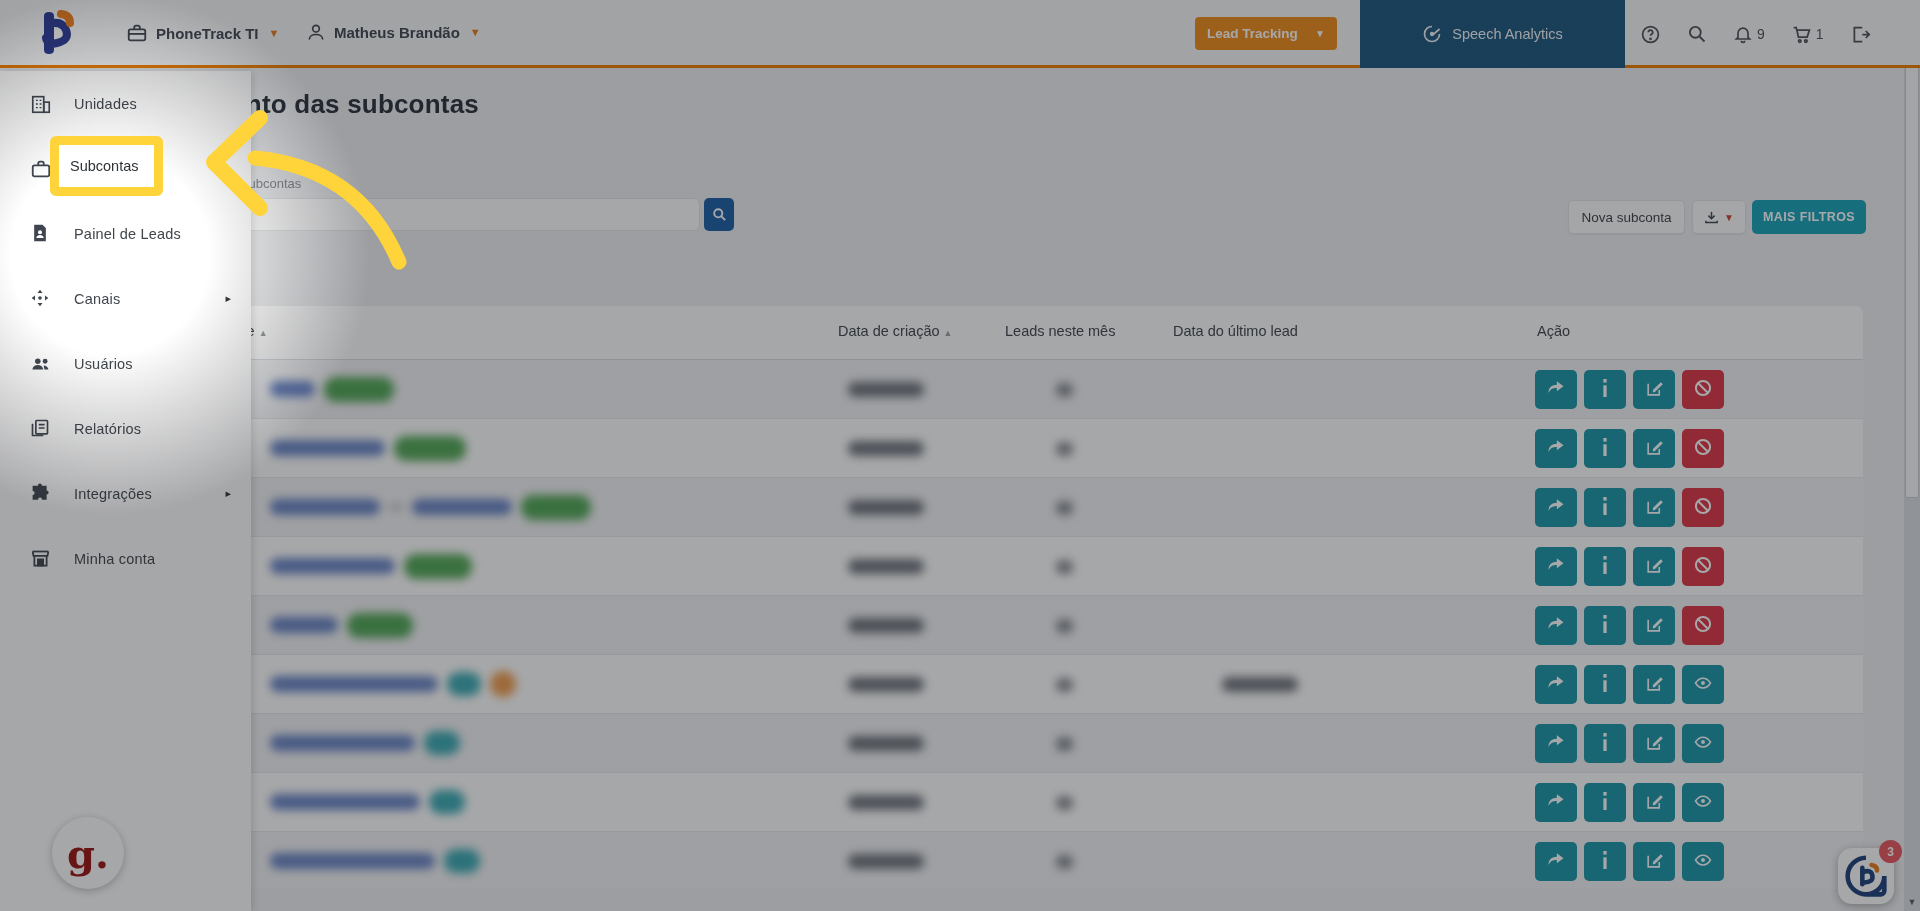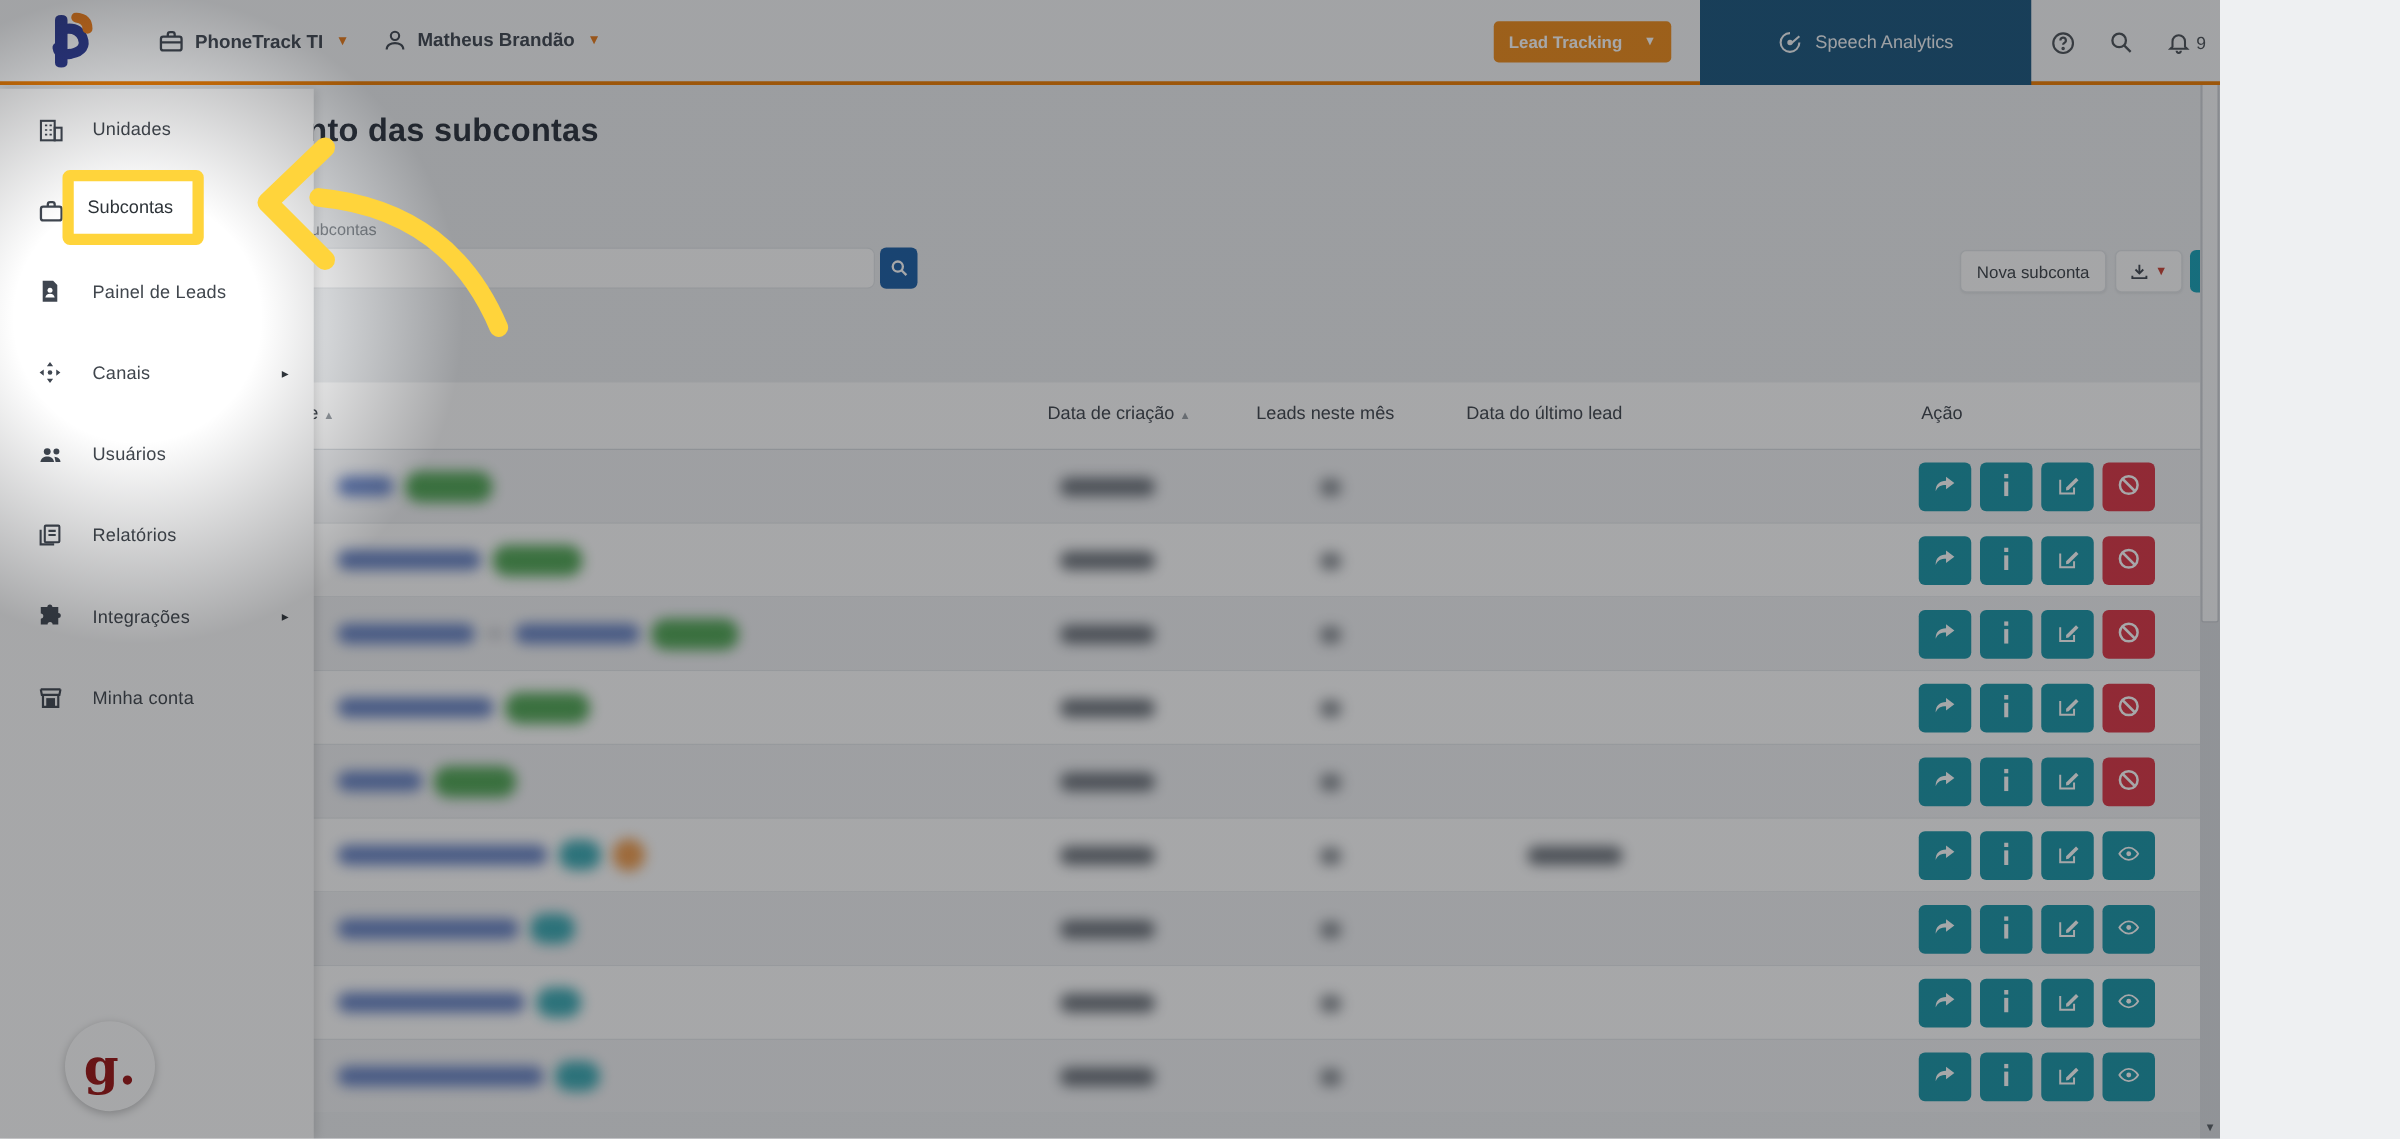--- a/index.html
+++ b/index.html
@@ -1,17 +1,17 @@
 <!DOCTYPE html>
 <html><head>
 <meta charset="utf-8">
 <style>
   * { margin:0; padding:0; box-sizing:border-box; }
   html,body { width:1920px; height:911px; overflow:hidden; font-family:"Liberation Sans","DejaVu Sans",sans-serif; background:#eef0f2; }
-  .stage { position:relative; width:1776px; height:911px; overflow:hidden; }
+  .stage { position:relative; width:1920px; height:911px; overflow:hidden; }
 
   
   .navbar { position:absolute; left:0; top:0; width:1920px; height:68px; background:#f8f9fa;
             border-bottom:3px solid #ef7d00; z-index:20; display:flex; align-items:center; }
   .nav-logo { position:absolute; left:34px; top:10px; width:46px; height:48px; }
   .nav-group { position:absolute; display:flex; align-items:center; gap:8px; color:#3f4650; font-size:15px; font-weight:700; cursor:pointer; }
   .nav-group .caret { color:#e87b1a; font-size:11px; margin-left:2px; }
   .g-account { left:126px; top:22px; }
   .g-user    { left:306px; top:22px; }
   .btn-leadtracking { position:absolute; left:1195px; top:17px; width:142px; height:33px; background:#ef8c1a;

